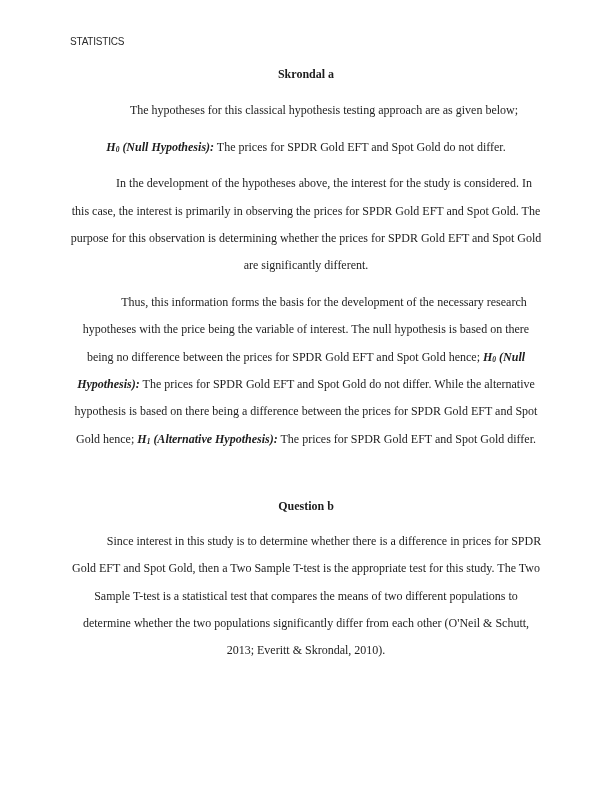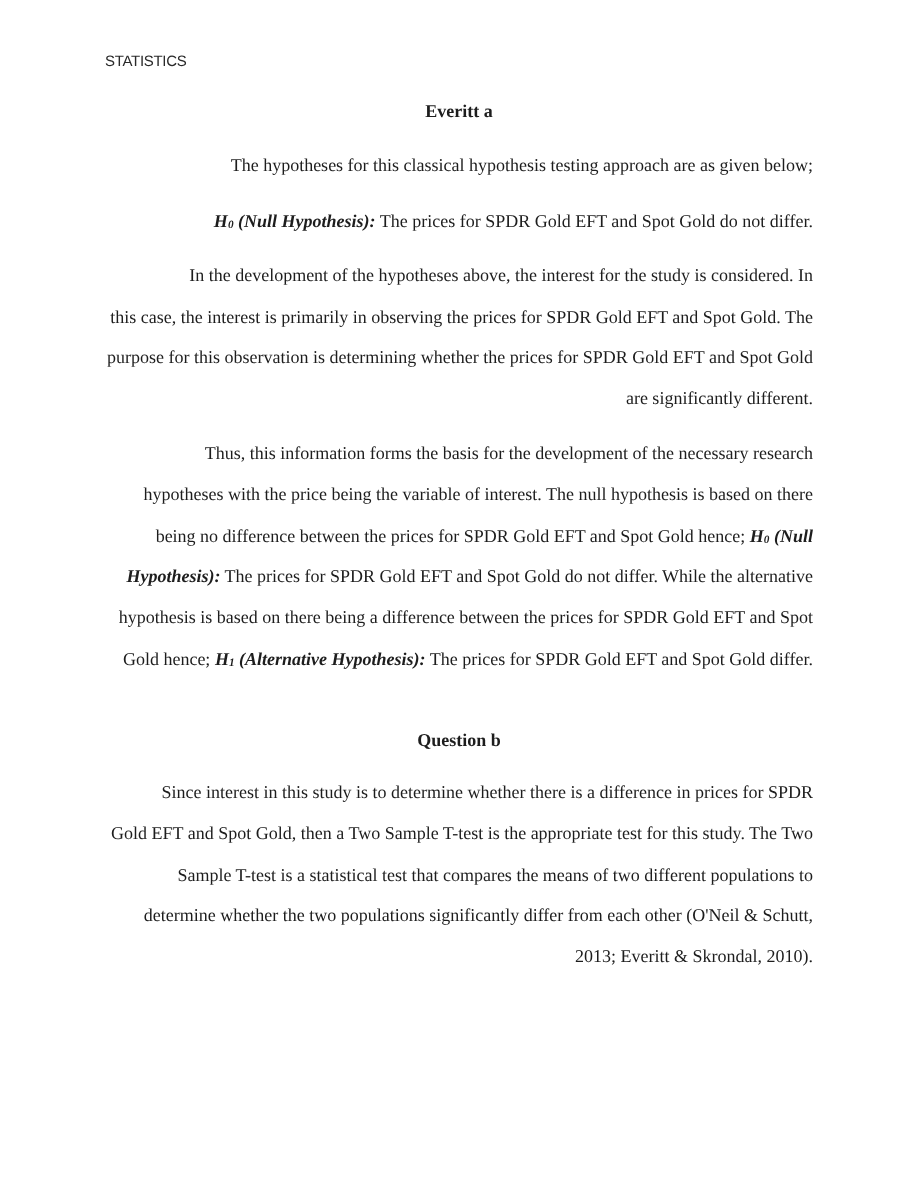--- a/index.html
+++ b/index.html
@@ -33,26 +33,26 @@
     width: 472px;
   }
   .q-title {
     margin: 0;
     font-size: 12px;
     font-weight: bold;
     text-align: center;
     line-height: 27.4px;
   }
   .q-title.qb {
-    margin-top: 27px;
+    margin-top: 40px;
   }
   .para {
     margin: 9px 0 0 0;
     line-height: 27.4px;
-    text-align: right;
+    text-align: center;
   }
   .para.after-title {
     margin-top: 7px;
   }
   .indent {
     text-indent: 36px;
   }
   strong { font-weight: bold; font-style: italic; }
   sub {
     font-size: 7.5px;
@@ -72,21 +72,21 @@
 </style>
 </head>
 <body>
 
 <div class="page">
 
   <div class="running-head">STATISTICS</div>
 
   <div class="content">
 
-    <h2 class="q-title">Everitt a</h2>
+    <h2 class="q-title">Skrondal a</h2>
 
     <p class="para indent">The hypotheses for this classical hypothesis testing approach are as given below;</p>
 
     <p class="para"><strong><span>H</span><sub>0</sub><span> (Null Hypothesis):</span></strong><span> The prices for SPDR Gold EFT and Spot Gold do not differ.</span></p>
 
 
     <p class="para indent">In the development of the hypotheses above, the interest for the study is considered. In this case, the interest is primarily in observing the prices for SPDR Gold EFT and Spot Gold. The purpose for this observation is determining whether the prices for SPDR Gold EFT and Spot Gold are significantly different.</p>
 
     <p class="para indent"><span>Thus, this information forms the basis for the development of the necessary research hypotheses with the price being the variable of interest. The null hypothesis is based on there being no difference between the prices for SPDR Gold EFT and Spot Gold hence; </span><strong><span>H</span><sub>0</sub><span> (Null</span> <span>Hypothesis):</span></strong><span> The prices for SPDR Gold EFT and Spot Gold do not differ. While the alternative hypothesis is based on there being a difference between the prices for SPDR Gold EFT and Spot Gold hence; </span><strong><span>H</span><sub>1</sub><span> (Alternative Hypothesis):</span></strong><span> The prices for SPDR Gold EFT and Spot Gold differ.</span></p>
 

